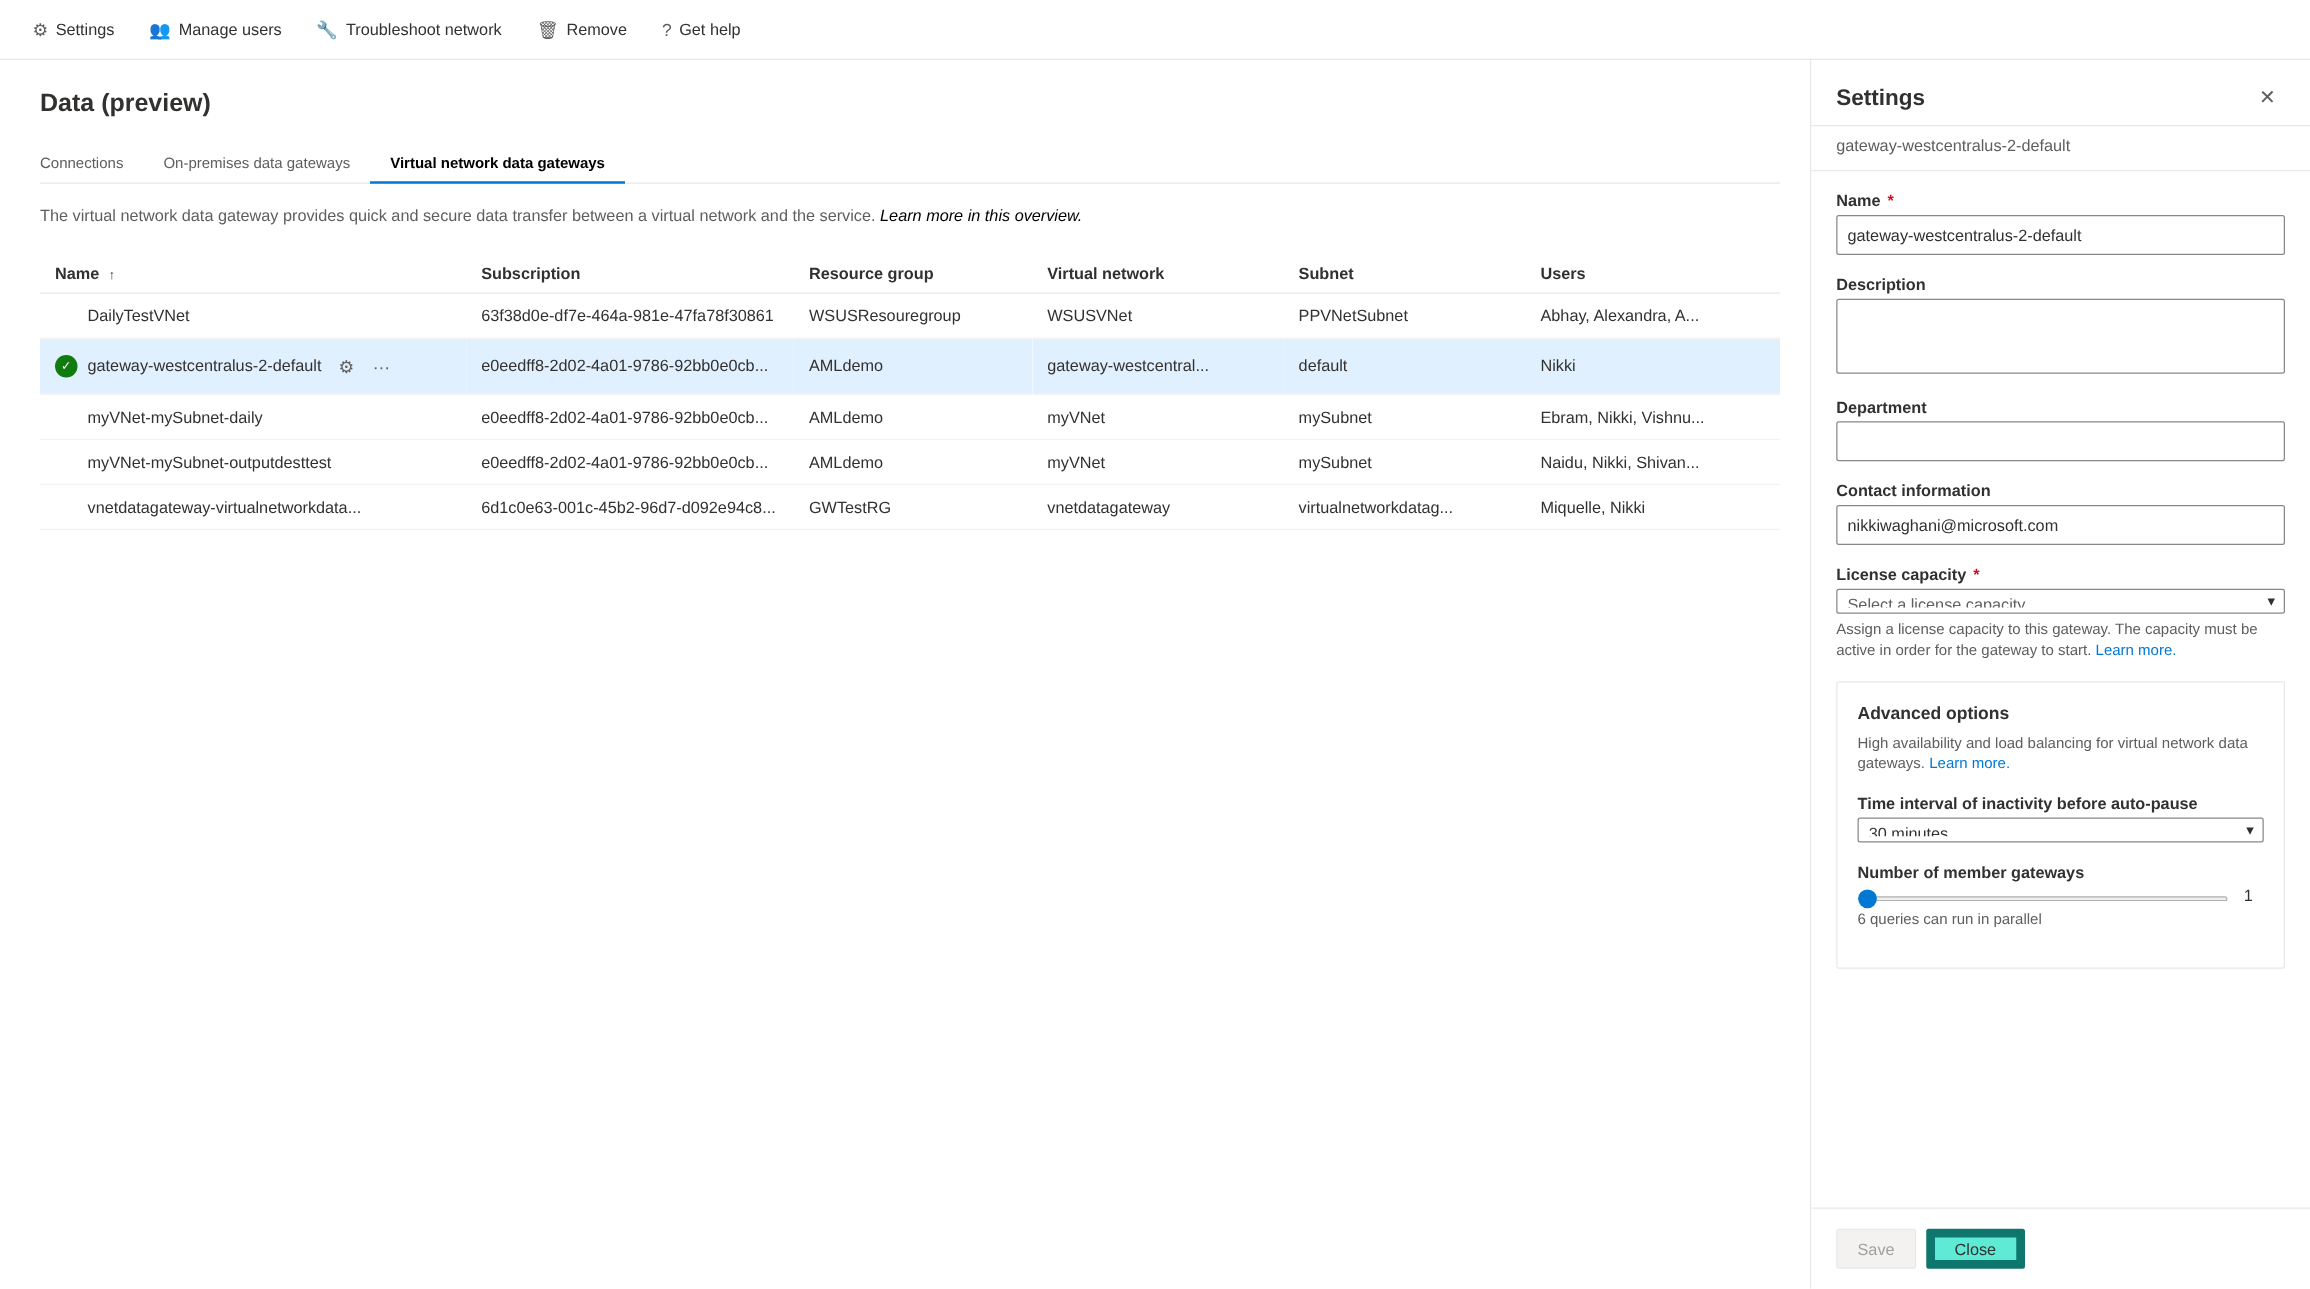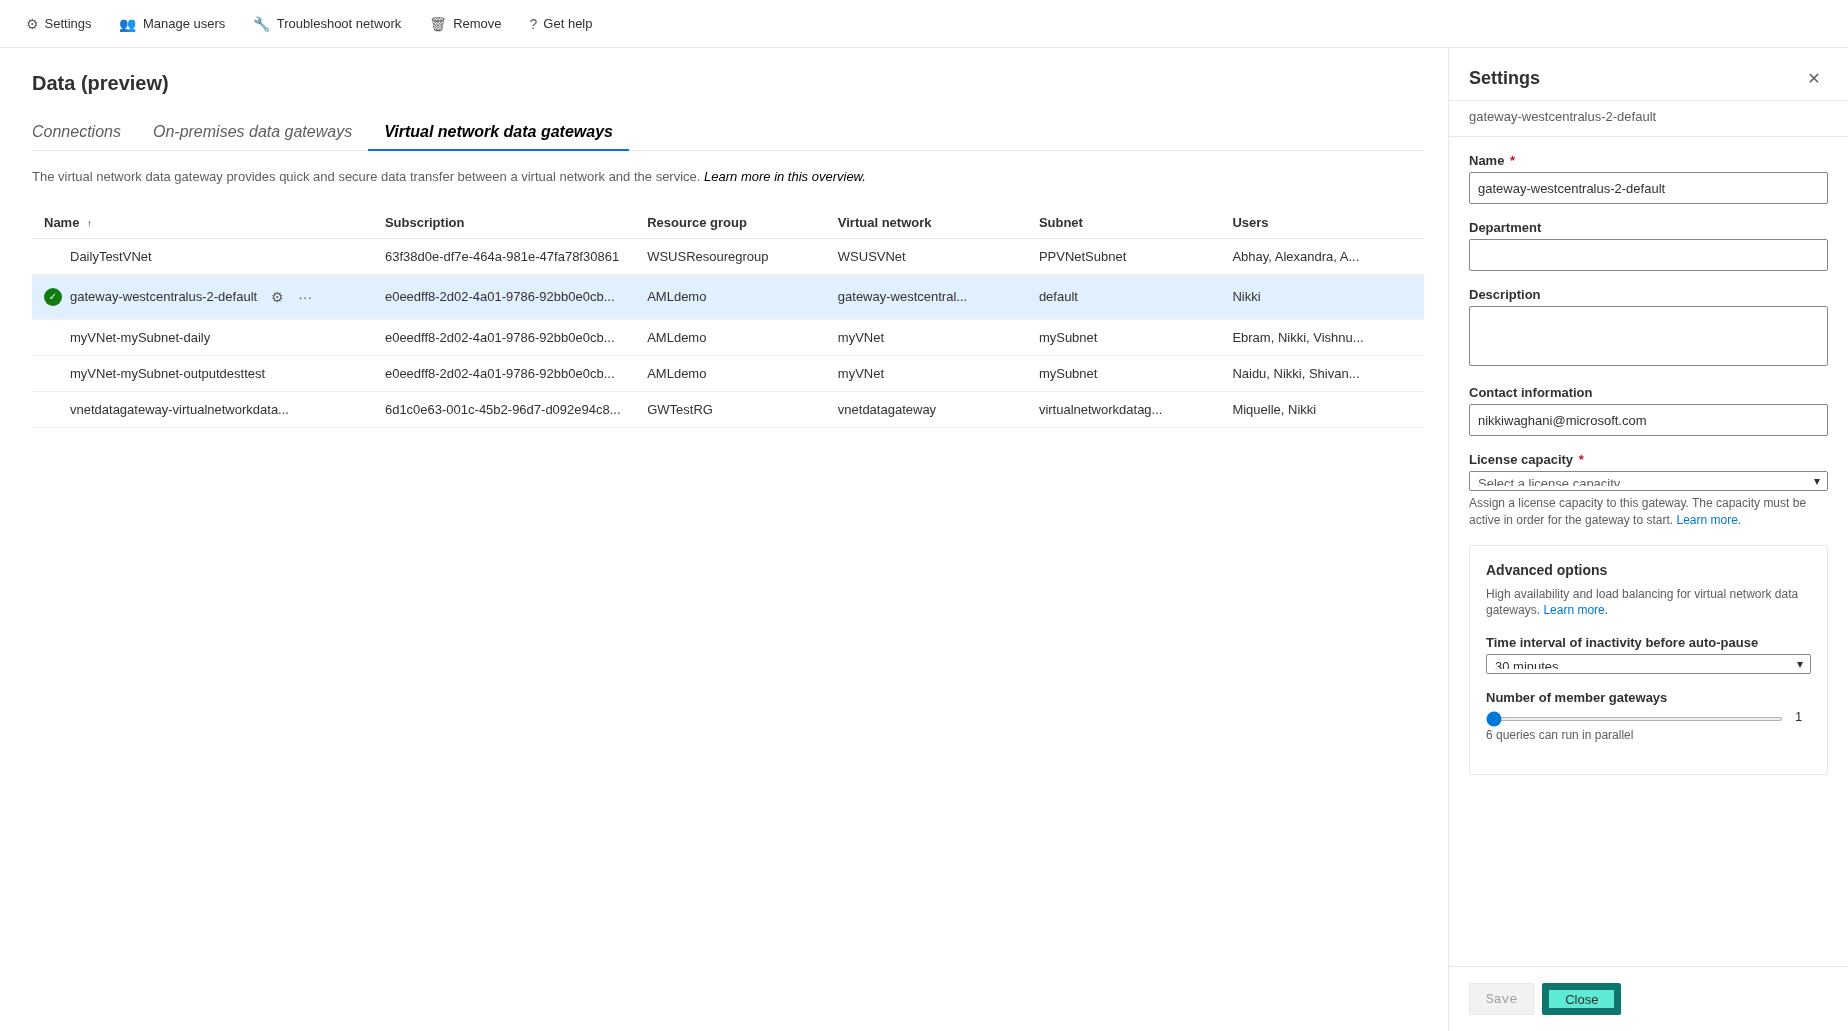--- a/index.html
+++ b/index.html
@@ -51,24 +51,23 @@
     .tabs {
       display: flex;
       gap: 0;
       border-bottom: 1px solid #e8e8e8;
       margin-bottom: 16px;
     }
     .tab {
       padding: 8px 16px;
       cursor: pointer;
       color: #605e5c;
-      font-size: 16px;
+      font-size: 12px;
       border-bottom: 2px solid transparent;
       margin-bottom: -1px;
-      font-style: italic;
     }
     .tab:first-child { padding-left: 0; }
     .tab.active {
       color: #000000;
       border-bottom: 2px solid #0078d4;
       font-weight: 600;
     }
 
     .description-text {
       font-size: 13px;
@@ -321,21 +320,20 @@
     }
     .btn-primary {
       height: 32px;
       padding: 0 16px;
       background: #0078d4;
       color: white;
       border: 1px solid #0078d4;
       border-radius: 2px;
       font-size: 13px;
       cursor: pointer;
-      font-family: Liberation Mono, monospace;
     }
     .btn-primary:disabled { background: #f3f2f1; color: #a19f9d; border-color: #e8e8e8; cursor: default; }
     .btn-secondary {
       height: 32px;
       padding: 0 16px;
       background: #5eead4;
       color: #323130;
       border: 7px solid #0f766e;
       border-radius: 2px;
       font-size: 13px;
@@ -500,27 +498,27 @@
 
       <div class="form-group">
         <label class="form-label">
           <span>Name</span>
           <span class="required">*</span>
         </label>
         <input type="text" class="form-input" value="gateway-westcentralus-2-default" style="">
       </div>
 
       <div class="form-group">
+        <label class="form-label">Description</label>
+        <textarea class="form-textarea" style=""></textarea>
+      </div>
+
+      <div class="form-group">
         <label class="form-label">Department</label>
         <input type="text" class="form-input" style="">
-      </div>
-
-      <div class="form-group">
-        <label class="form-label">Description</label>
-        <textarea class="form-textarea" style=""></textarea>
       </div>
 
       <div class="form-group">
         <label class="form-label">Contact information</label>
         <input type="text" class="form-input" value="nikkiwaghani@microsoft.com" style="">
       </div>
 
       <div class="form-group">
         <label class="form-label">
           <span>License capacity</span>

